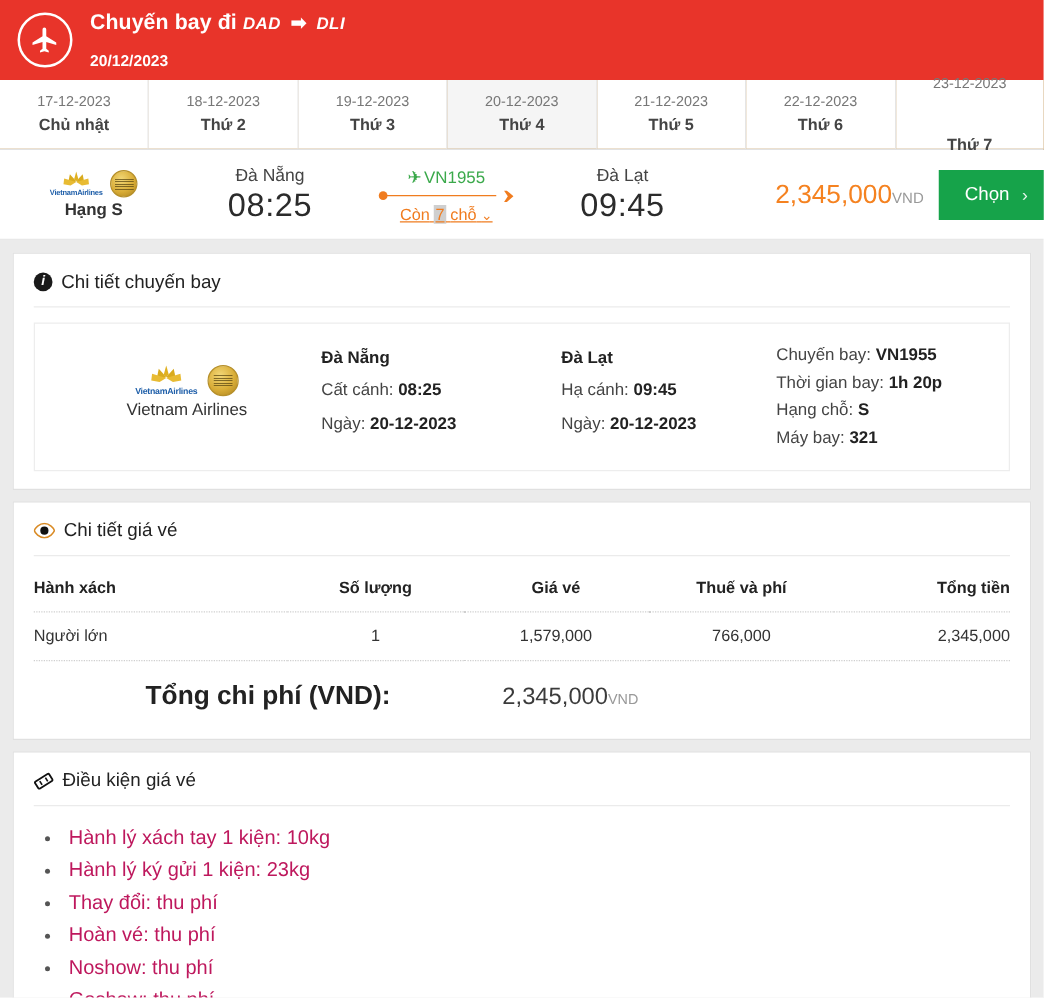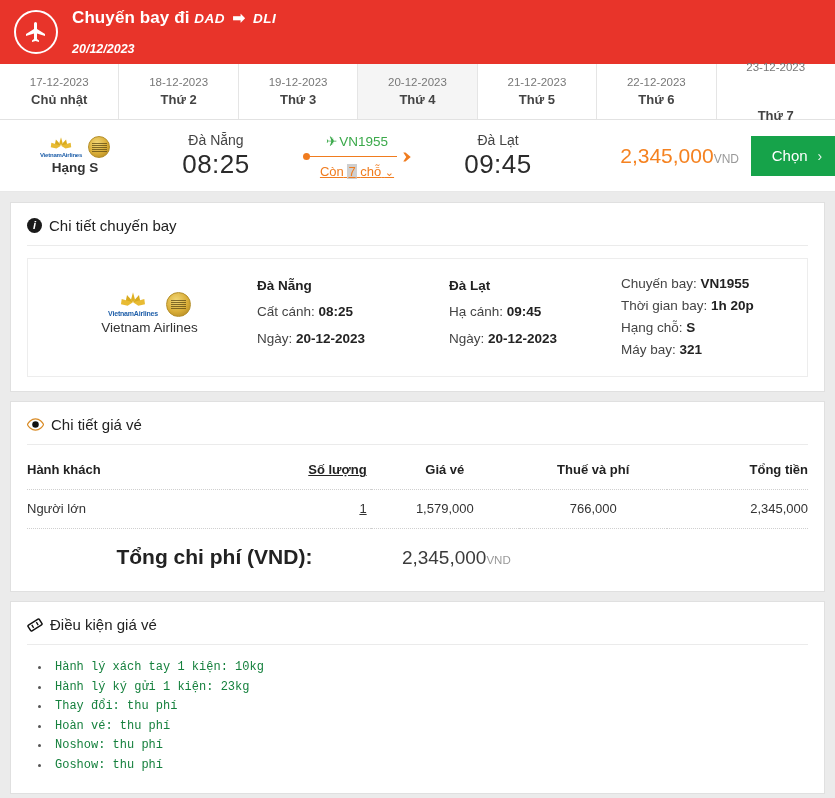--- a/index.html
+++ b/index.html
@@ -41,21 +41,20 @@
   }
   .header-title .code {
     font-size: 13.5px;
     font-style: italic;
     font-weight: bold;
     letter-spacing: 0.4px;
   }
   .arrow-glyph { display:inline-block; margin: 0 3px; font-size: 15px; font-weight:bold; }
   .header-date {
     font-size: 12.5px;
-    font-style: italic;
     font-weight: bold;
     margin-top: 14px;
   }
 
   
   .date-tabs {
     display: flex;
     height: 56px;
     background: #a16207;
     border-bottom: 1px solid #e2e2e2;
@@ -217,42 +216,41 @@
     font-size: 13px; font-weight: bold; color: #222;
     padding: 13px 4px 12px 4px;
     border-bottom: 1px dotted #cfcfcf;
   }
   .fare-table td {
     font-size: 13px; color: #333;
     padding: 11px 4px 12px 4px;
     border-bottom: 1px dotted #cfcfcf;
   }
   .col-pax  { text-align: left;   width: 26%; padding-left: 0 !important; }
-  .col-qty  { text-align: right; width: 18%; text-decoration: underline; }
+  .col-qty  { text-align: center; width: 18%; }
   .col-fare { text-align: center; width: 19%; }
   .col-tax  { text-align: center; width: 19%; }
   .col-tot  { text-align: right;  width: 18%; padding-right: 0 !important; }
 
   .total-row {
     display: flex; align-items: baseline;
     padding: 16px 0 8px 0;
   }
   .total-label {
     width: 48%; text-align: center;
     font-size: 21px; font-weight: bold; color: #222;
   }
   .total-value { font-size: 19px; color: #3b3b3b; }
   .total-value .cur { font-size: 11.5px; color: #999; }
 
   
   .cond-list { margin: 13px 0 4px 0; padding-left: 24px; }
   .cond-list li {
-    font-size: 12px; color: #15803d; line-height: 1.62;
+    font-size: 16px; color: #be185d; line-height: 1.62;
     padding-left: 4px;
-    font-family: Liberation Mono, monospace;
   }
   .cond-list li::marker { color: #555; }
 </style>
 </head>
 <body>
 
 <div class="page">
 
   <div class="header">
     <div class="plane-badge">
@@ -446,21 +444,21 @@
             <path d="M12 1C6 1 1.6 6.2 0.6 9c1 2.8 5.4 8 11.4 8s10.4-5.2 11.4-8C22.4 6.2 18 1 12 1z" fill="none" stroke="#d98b26" stroke-width="1.7"></path>
             <circle cx="12" cy="9" r="4.6" fill="#111"></circle>
           </svg>
         </span>
         <span>Chi tiết giá vé</span>
       </div>
 
       <table class="fare-table">
         <thead>
           <tr>
-            <th class="col-pax">Hành khách</th>
+            <th class="col-pax">Hành xách</th>
             <th class="col-qty">Số lượng</th>
             <th class="col-fare">Giá vé</th>
             <th class="col-tax">Thuế và phí</th>
             <th class="col-tot">Tổng tiền</th>
           </tr>
         </thead>
         <tbody>
           <tr>
             <td class="col-pax">Người lớn</td>
             <td class="col-qty">1</td>

